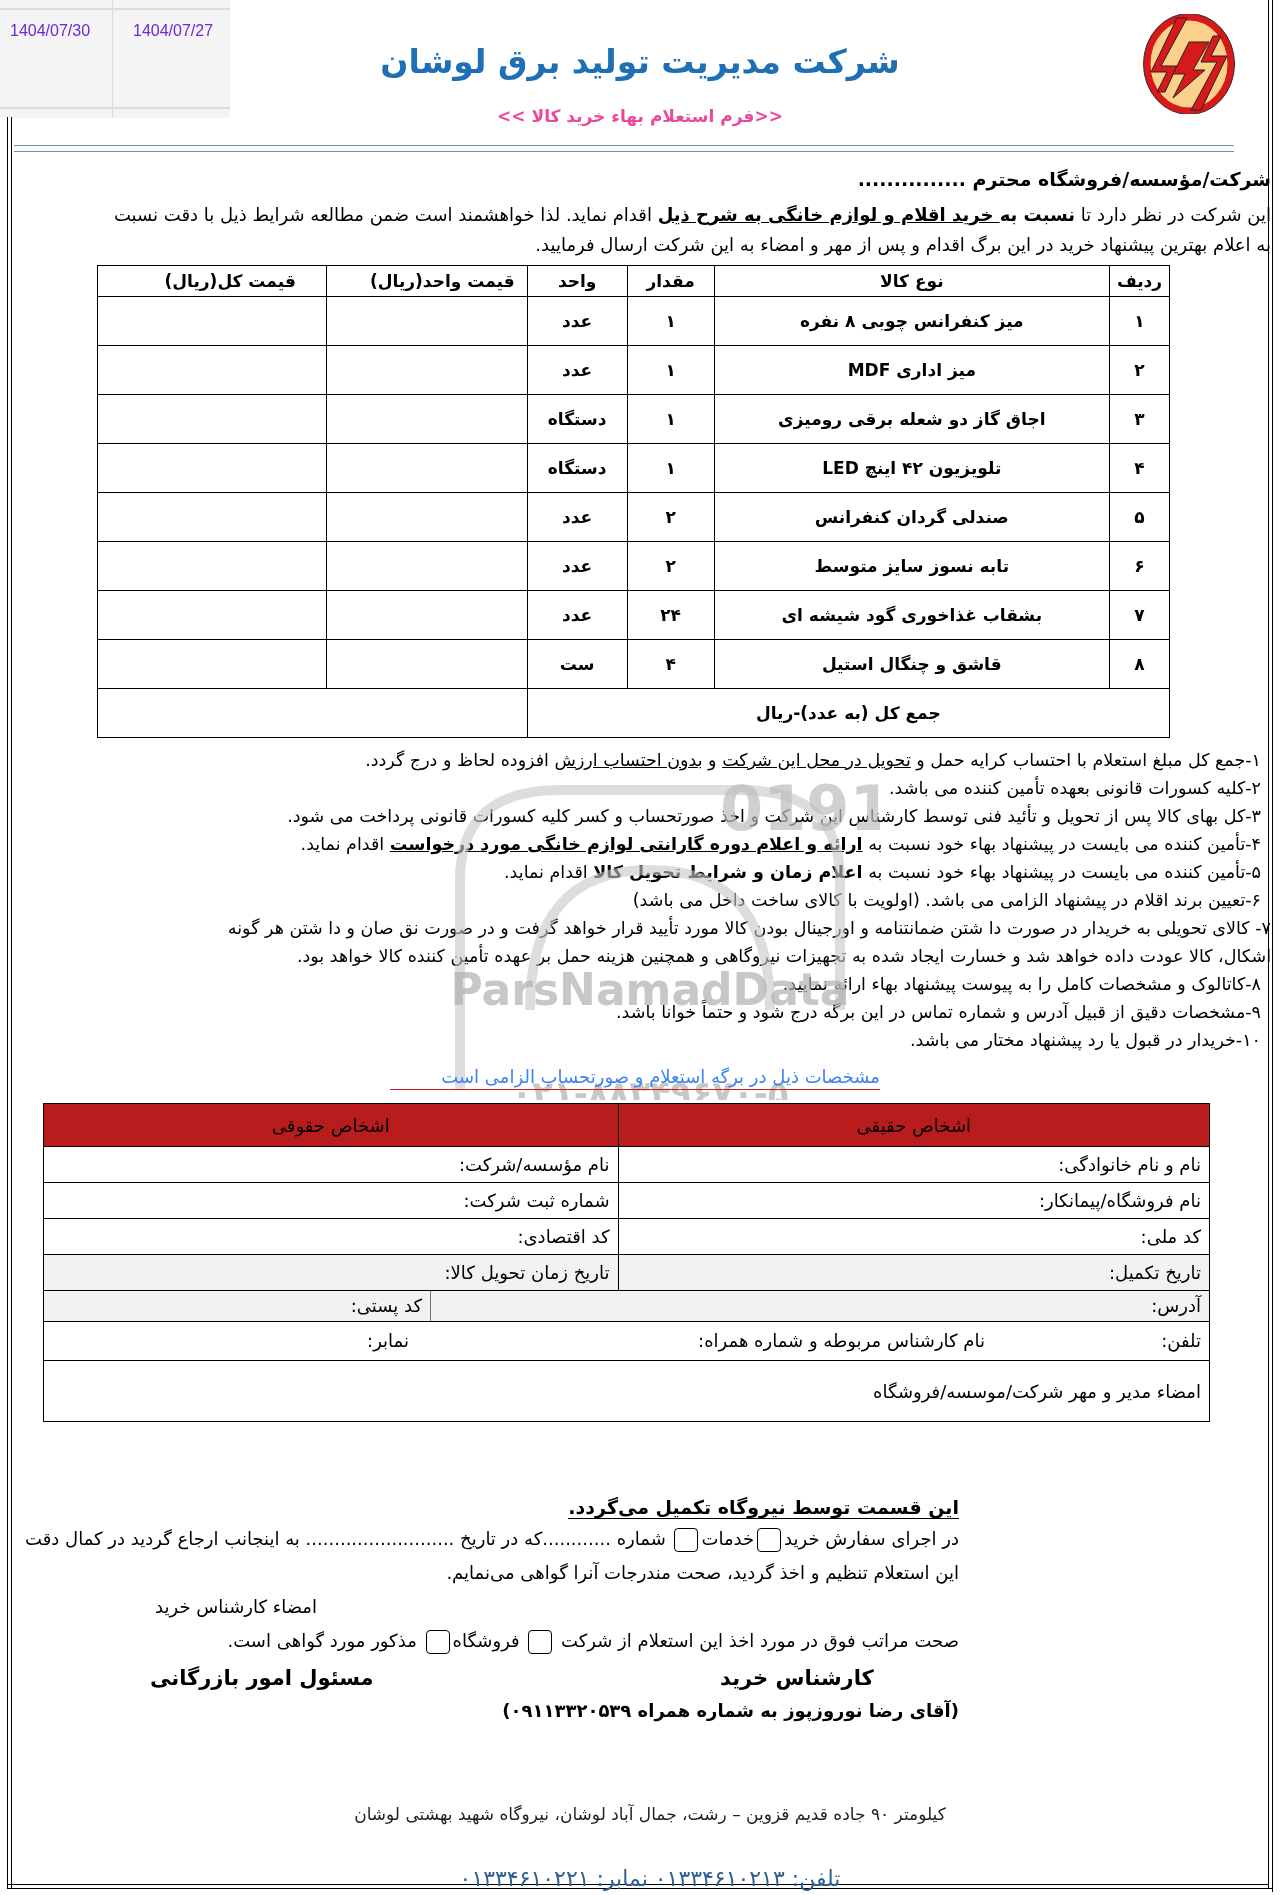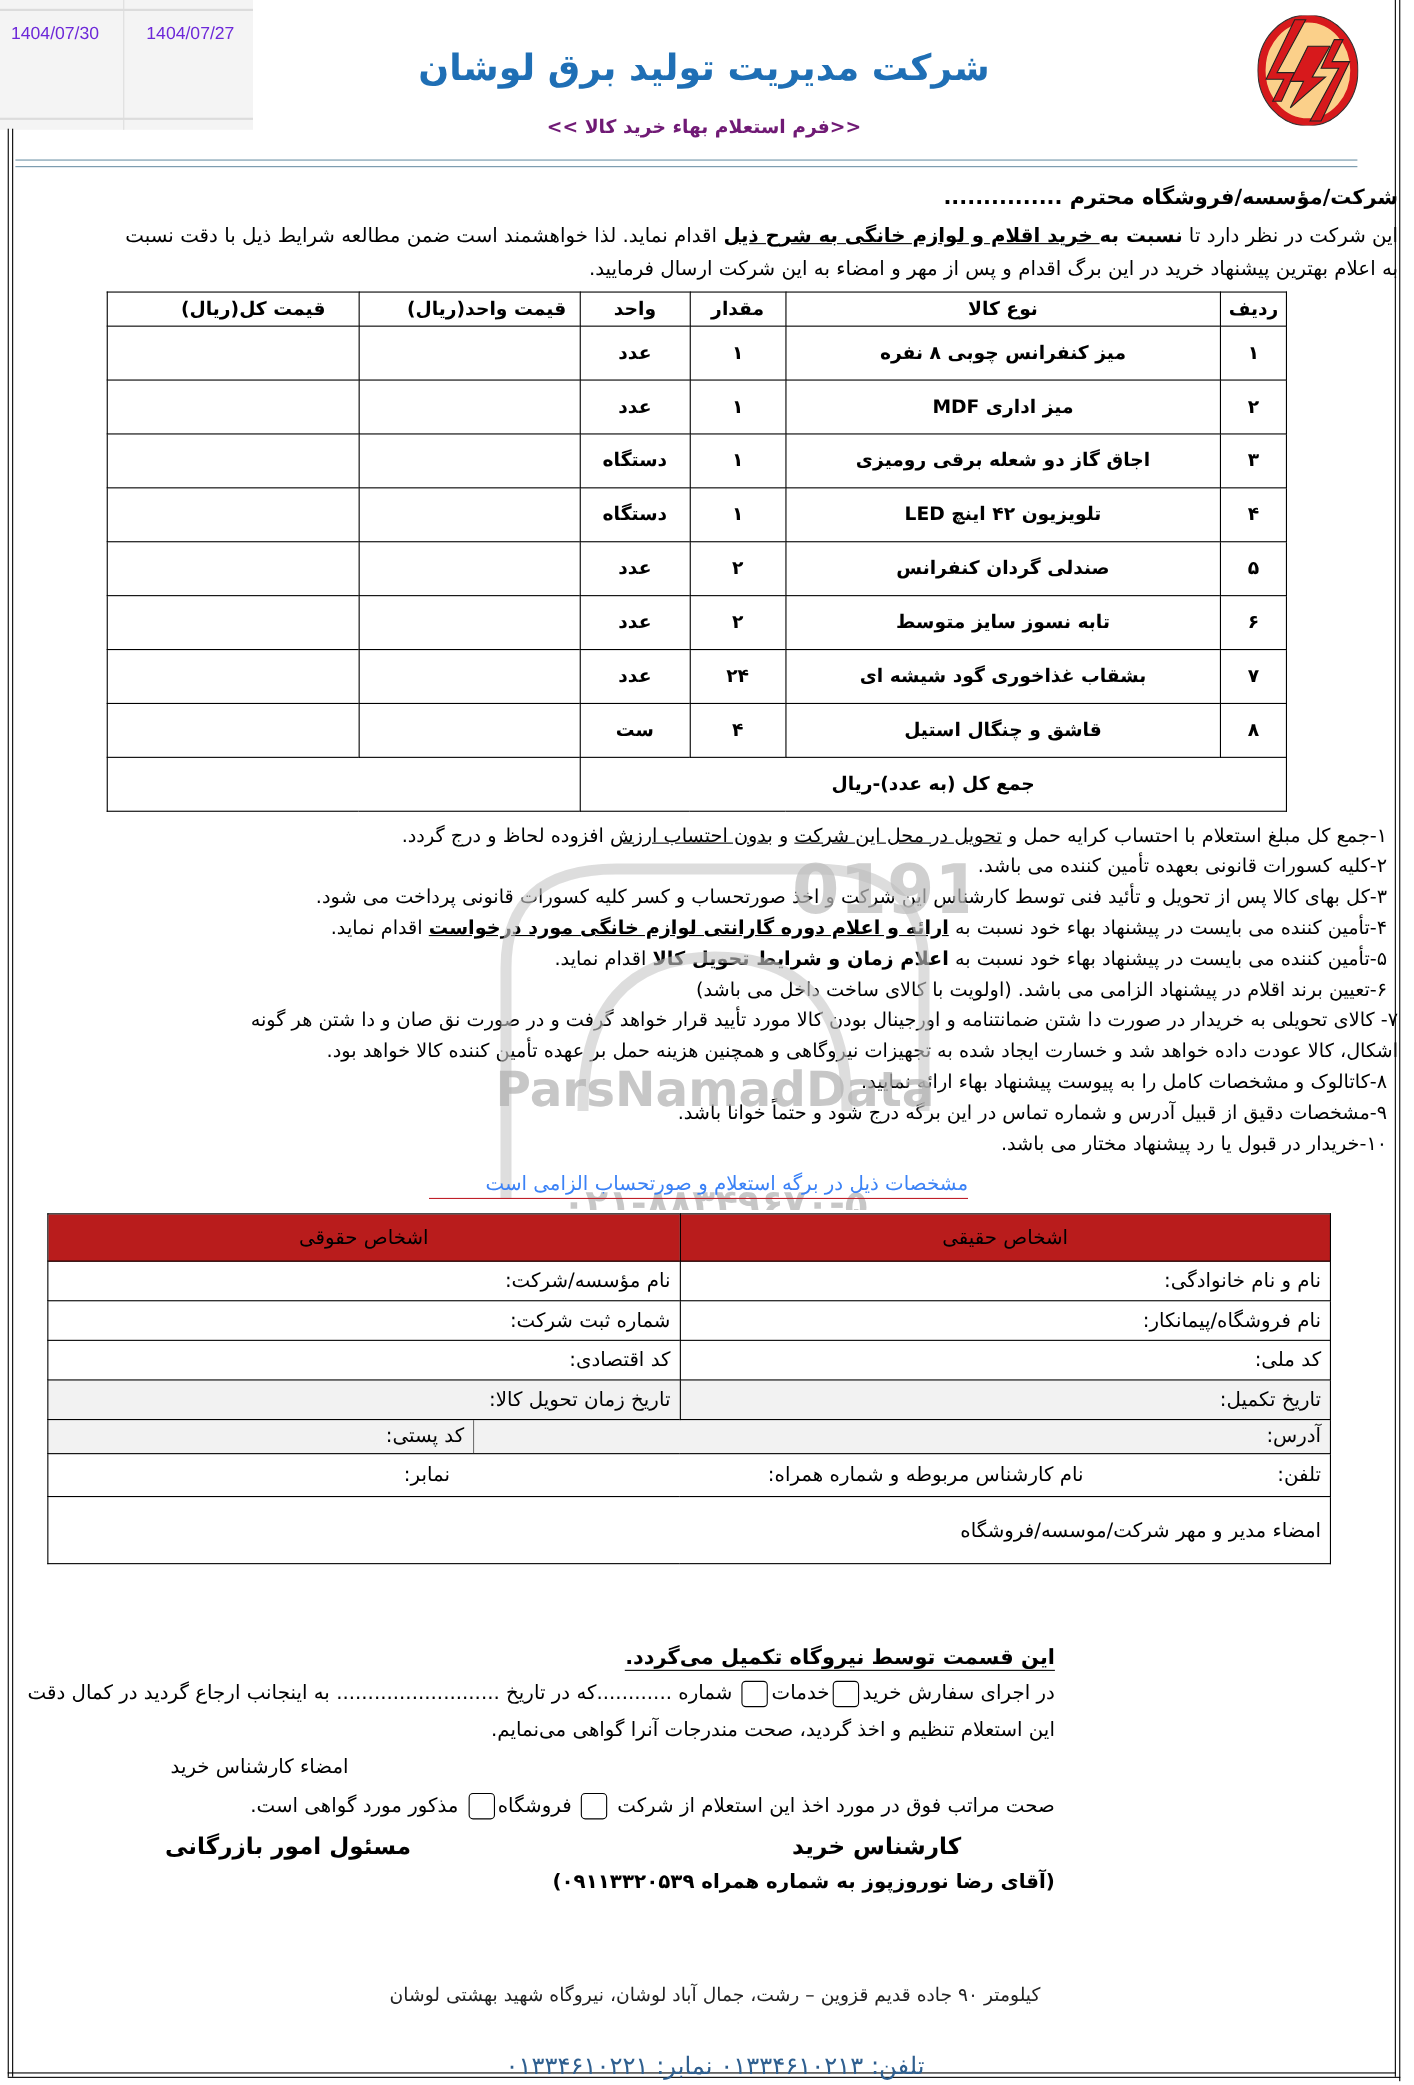--- a/index.html
+++ b/index.html
@@ -15,21 +15,21 @@
   #date-strip .vline { position:absolute; left:112px; top:0; bottom:0; width:1px; background:#dcdcdc; }
   #date-strip .date { position:absolute; top:22px; font-family:"Liberation Sans", sans-serif; font-size:16px; color:#6d28d9; }
 
   
   .border-v { position:absolute; width:1px; background:#000; }
   .border-h { position:absolute; height:1px; background:#000; }
 
   
   #logo { left:1143px; top:14px; width:92px; height:100px; }
   #title { left:380px; top:42px; width:520px; text-align:center; font-size:33px; font-weight:bold; color:#1f6fb5; direction:rtl; }
-  #subtitle { left:440px; top:106px; width:400px; text-align:center; font-size:17px; font-weight:bold; color:#701a75; direction:rtl; }
+  #subtitle { left:440px; top:106px; width:400px; text-align:center; font-size:17px; font-weight:bold; color:#ec4899; direction:rtl; }
   .hr-blue { position:absolute; left:14px; width:1220px; height:1px; background:#6f93a8; }
 
   
   #greeting { right:14px; top:168px; font-size:19px; font-weight:bold; }
   .para { right:14px; font-size:18px; white-space:nowrap; }
   .u { text-decoration:underline; }
   b.u { text-decoration:underline; }
 
   
   #items-table { left:97px; top:265px; width:1073px; border-collapse:collapse; direction:rtl; }

